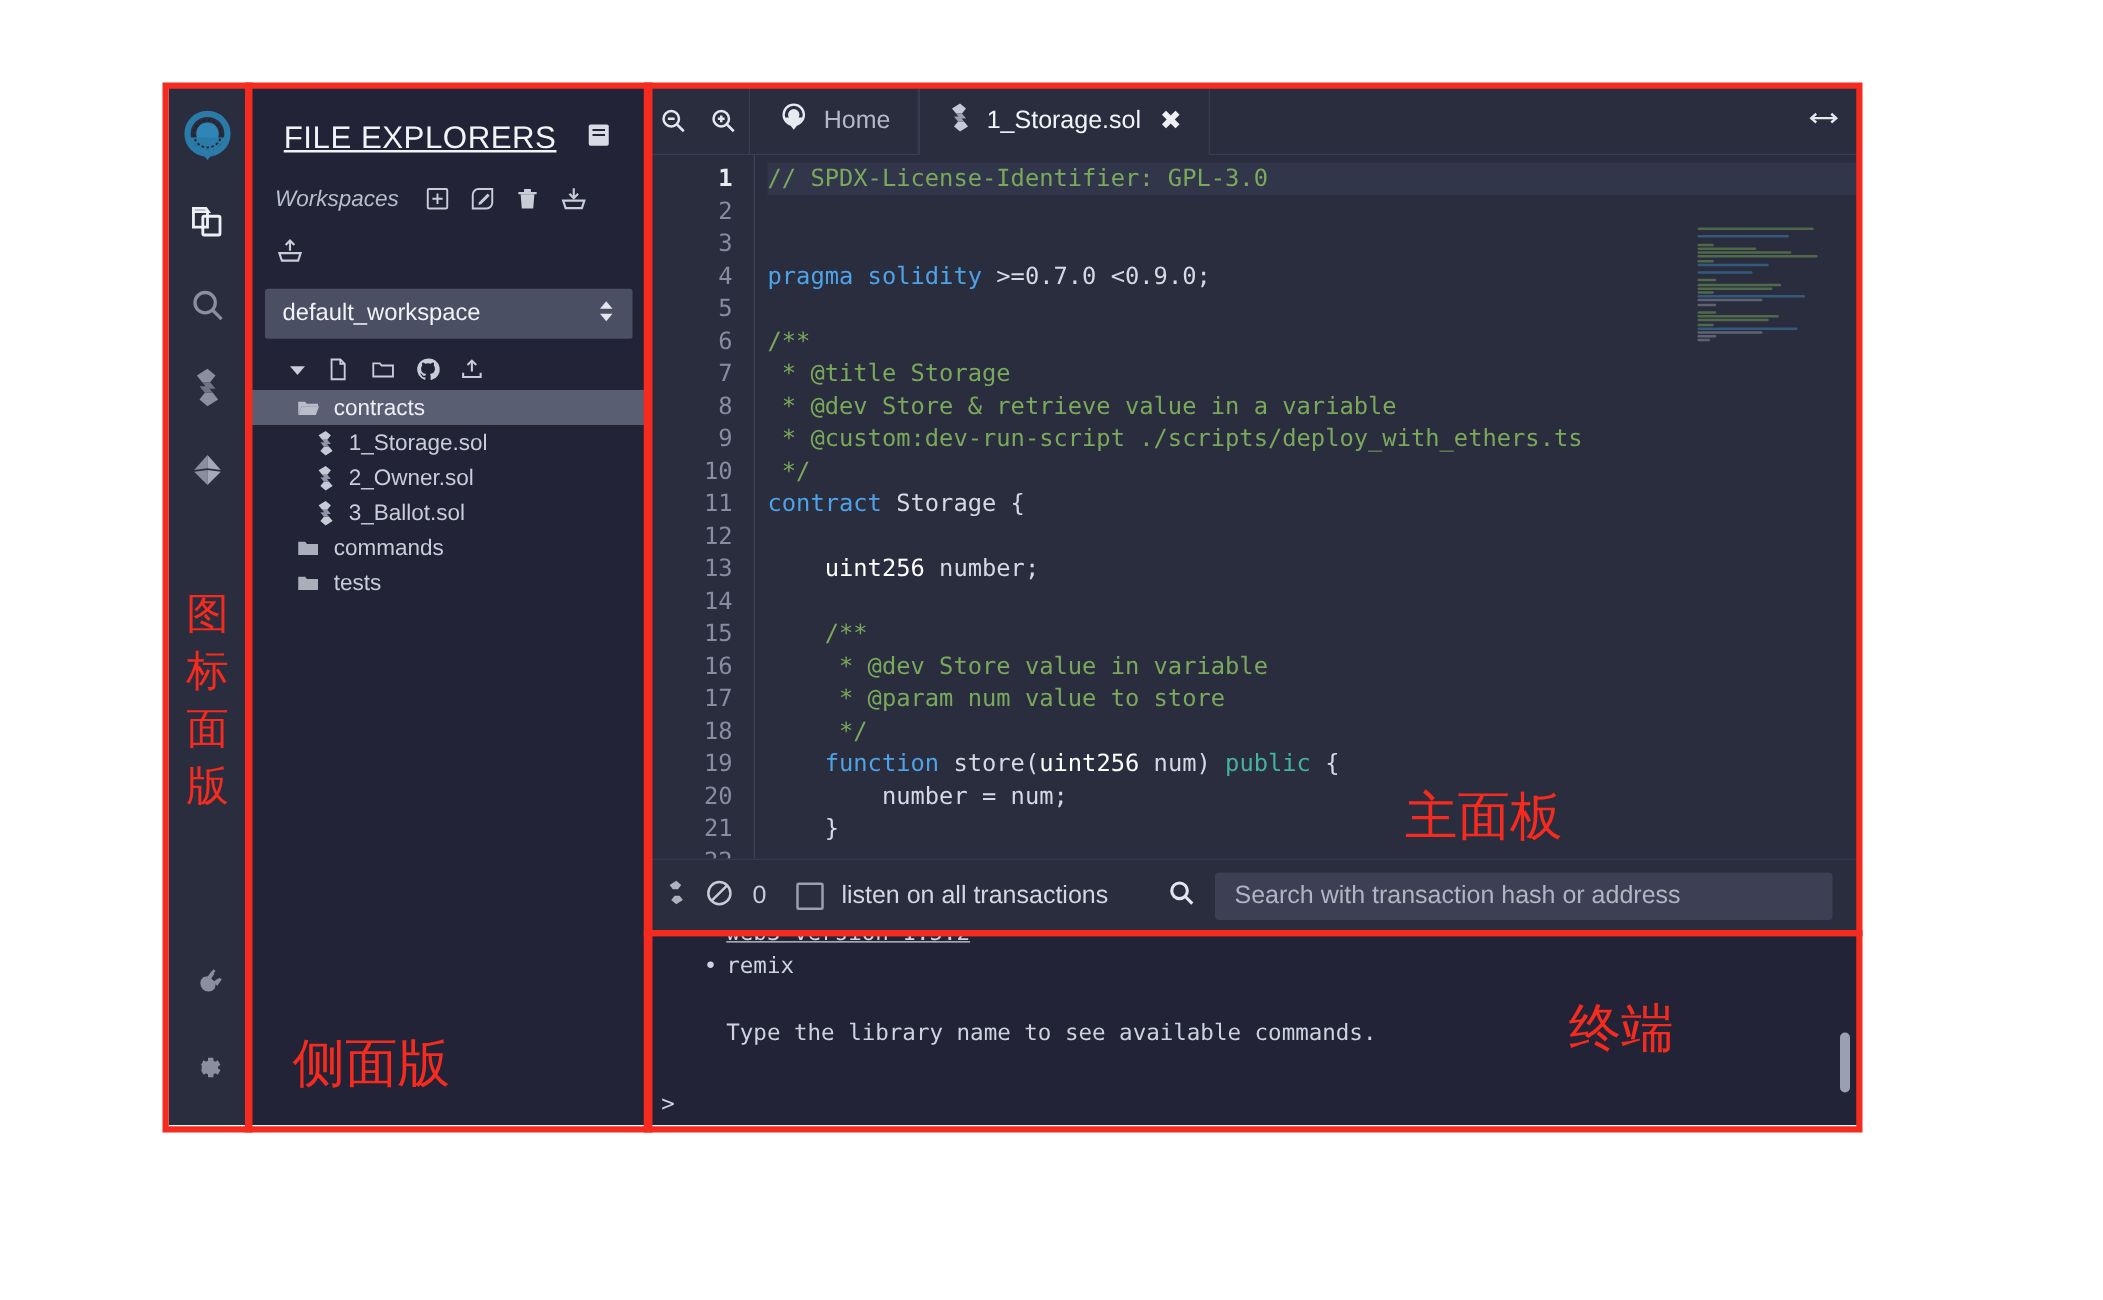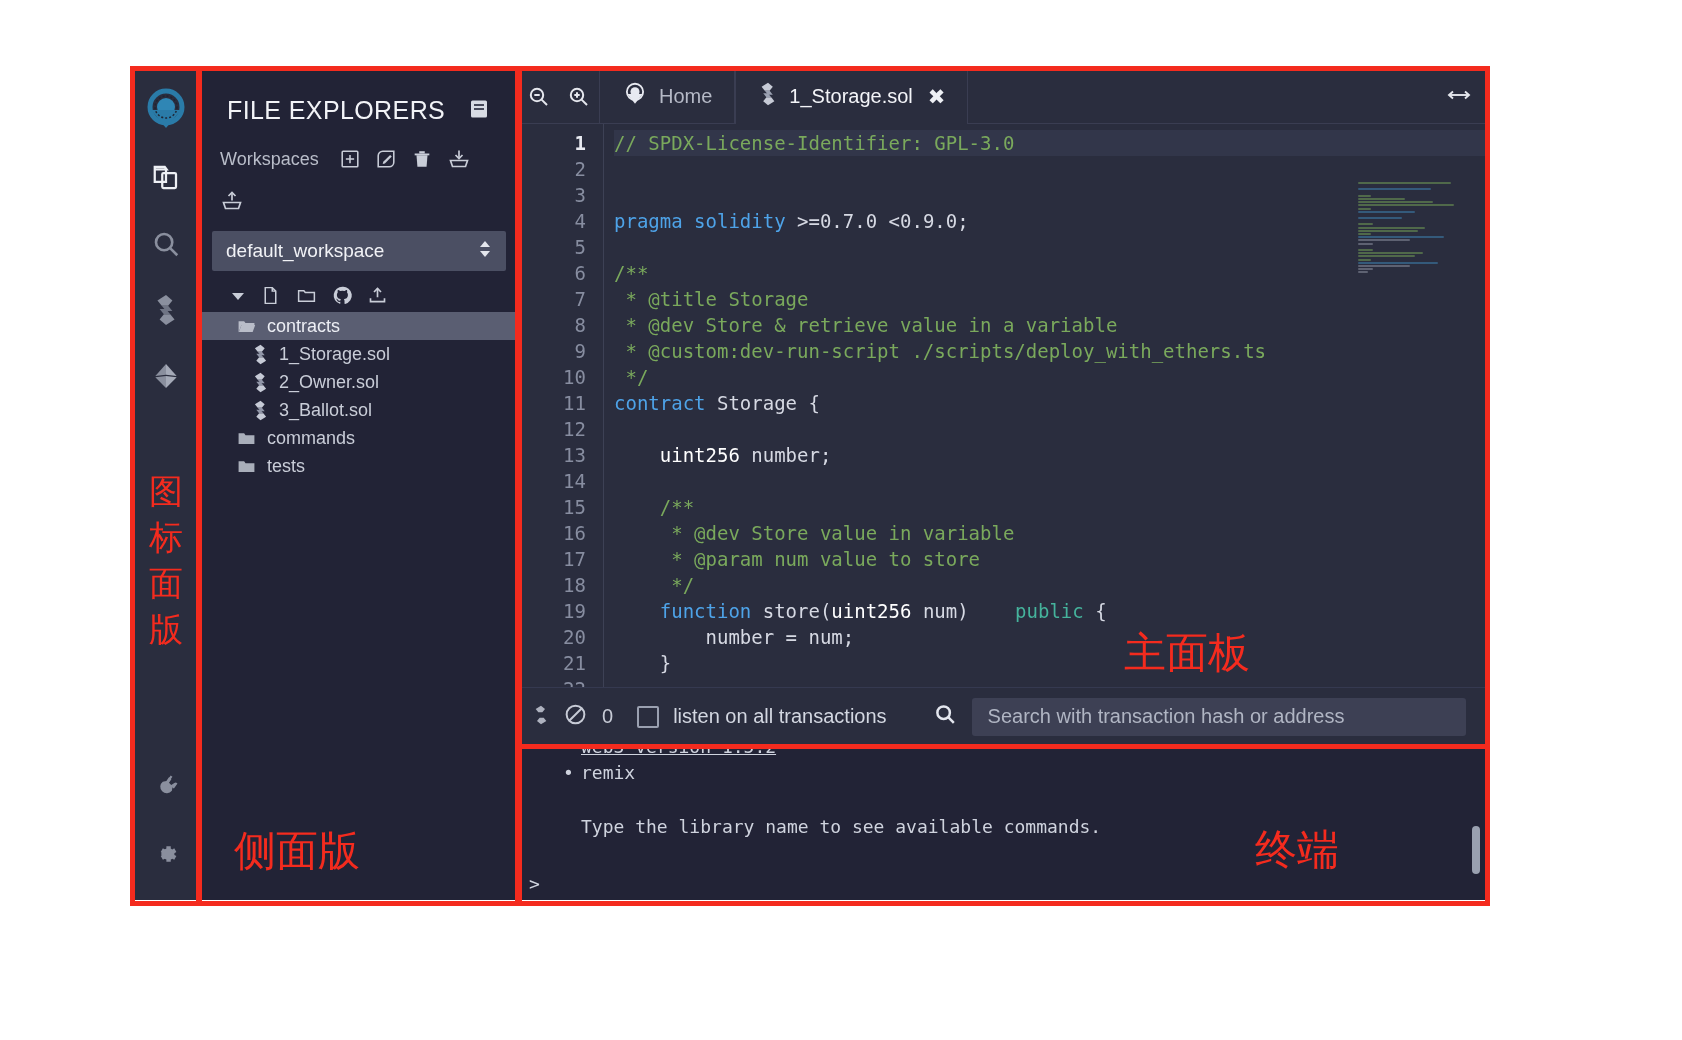--- a/index.html
+++ b/index.html
@@ -26,24 +26,24 @@
      align-items:center; justify-content:center; cursor:pointer; }
   .icon-btn svg{ display:block; }
 
   
   #side-panel{
     position:absolute; left:200px; top:70px; width:318px; height:830px;
     background:#222336;
     color:#c3c7d1;
   }
   #fe-header{ display:flex; align-items:center; padding:26px 22px 0 27px; }
-  #fe-title{ font-size:25px; letter-spacing:.4px; color:#f2f3f7; font-weight:400; }
+  #fe-title{ font-size:25px; letter-spacing:.4px; color:#f2f3f7; font-weight:400;text-decoration:underline; }
   #fe-doc-icon{ margin-left:auto; margin-right:5px; cursor:pointer; }
 
-  #ws-row{ display:flex; align-items:center; gap:14px; padding:22px 0 0 20px; flex-wrap:wrap; width:300px;}
+  #ws-row{ display:flex; align-items:center; gap:14px; padding:22px 0 0 20px; flex-wrap:wrap; width:300px;font-style:italic;}
   #ws-label{ font-size:18px; color:#b9bdc9; margin-right:6px; }
   .ws-ic{ cursor:pointer; display:flex; }
 
   #ws-select{
     margin:18px 12px 0 12px; height:40px; background:#4b4f63;
     display:flex; align-items:center; padding:0 14px; border-radius:2px;
     cursor:pointer;
   }
   #ws-select-text{ font-size:19px; color:#f1f2f6; flex:1; }
 
@@ -76,21 +76,21 @@
      font-family:"DejaVu Sans Mono", monospace; font-size:19px; color:#878da0; }
   #gutter div{ height:26px; line-height:26px; }
   #gutter div.cur{ color:#e8eaf1; font-weight:bold; }
   #code{ flex:1; padding-top:6px; font-family:"DejaVu Sans Mono", monospace;
      font-size:19px; line-height:26px; white-space:pre; color:#d6d9e3; position:relative;
      border-left:1px solid #3d4155; padding-left:10px; }
   #code .l1{ background:#32364a; display:block; }
   .c-com{ color:#7aa95c; }
   .c-key{ color:#4ea3e8; }
   .c-type{ color:#ffffff; }
-  .c-vis{ color:#45b39c;margin-left:35px; }
+  .c-vis{ color:#45b39c; }
 
   #minimap{ position:absolute; right:6px; top:58px; width:130px; height:100px; opacity:.55; }
   #minimap div{ height:2px; margin-bottom:1.2px; border-radius:1px; }
 
   #txbar{ position:absolute; left:0; right:0; bottom:0; height:58px; background:#2a2d3e;
      display:flex; align-items:center; gap:14px; padding-left:14px; border-top:1px solid #353950; }
   #tx-count{ font-size:20px; color:#c7cbd6; }
   #tx-check{ width:22px; height:22px; border:2px solid #9aa0b0; background:transparent; border-radius:2px;
      margin-left:10px; cursor:pointer; }
   #tx-check-label{ font-size:20px; color:#d3d7e1; }
@@ -523,15 +523,15 @@
   </div>
 
   <div class="anno-box" style="left:130px; top:66px;  width:72px;  height:840px;"></div>
   <div class="anno-box" style="left:196px; top:66px;  width:326px; height:840px;"></div>
   <div class="anno-box" style="left:515px; top:66px;  width:975px; height:683px;"></div>
   <div class="anno-box" style="left:515px; top:744px; width:975px; height:162px;"></div>
 
   <div class="anno-label" style="left:146px; top:468px; width:40px; font-size:34px; line-height:46px; text-align:center;">图标面版</div>
   <div class="anno-label" style="left:234px; top:823px; font-size:42px;">侧面版</div>
   <div class="anno-label" style="left:1124px; top:625px; font-size:42px;">主面板</div>
-  <div class="anno-label" style="left:1255px; top:822px; font-size:42px;">终端</div>
+  <div class="anno-label" style="left:1255px; top:795px; font-size:42px;">终端</div>
 
 </div>
 
 </body></html>

